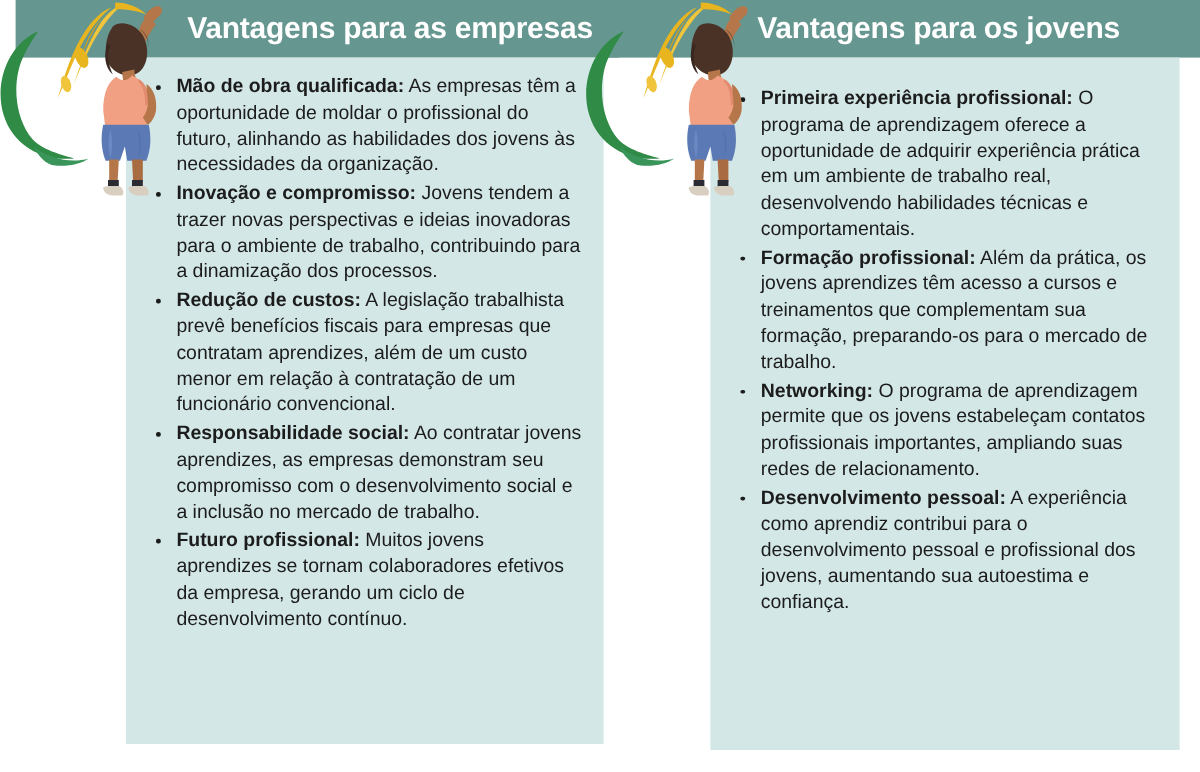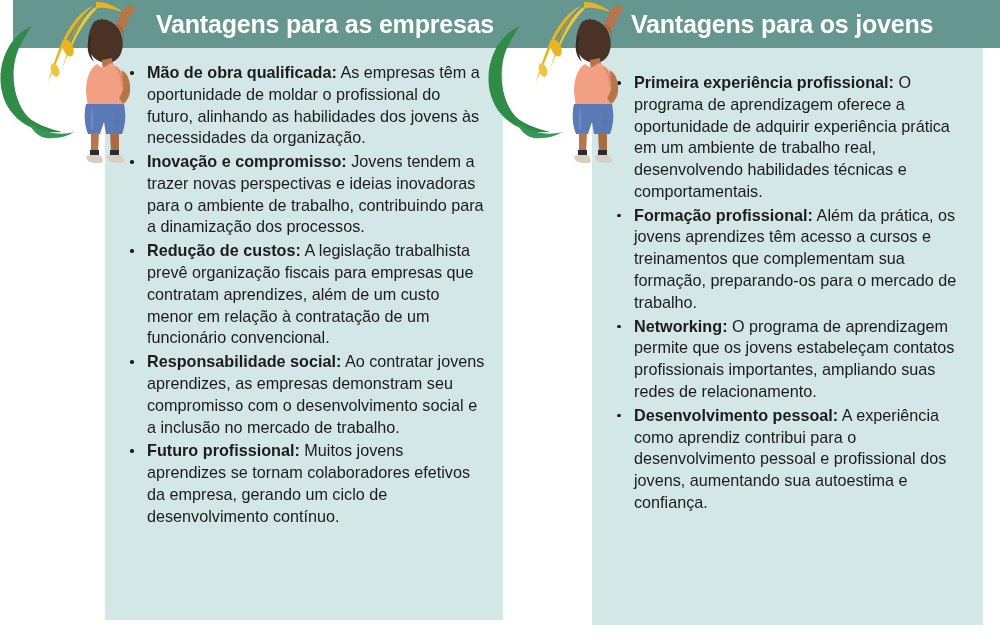--- a/index.html
+++ b/index.html
@@ -79,21 +79,21 @@
     <span class="hdr-title">Vantagens para as empresas</span>
   </div>
   <div class="hdr hdr-right">
     <span class="hdr-title">Vantagens para os jovens</span>
   </div>
 
   <div class="panel panel-left">
     <ul>
       <li><b>Mão de obra qualificada:</b><span> As empresas têm a oportunidade de moldar o profissional do futuro, alinhando as habilidades dos jovens às necessidades da organização.</span></li>
       <li><b>Inovação e compromisso:</b><span> Jovens tendem a trazer novas perspectivas e ideias inovadoras para o ambiente de trabalho, contribuindo para a dinamização dos processos.</span></li>
-      <li><b>Redução de custos:</b><span> A legislação trabalhista prevê organização fiscais para empresas que contratam aprendizes, além de um custo menor em relação à contratação de um funcionário convencional.</span></li>
+      <li><b>Redução de custos:</b><span> A legislação trabalhista prevê benefícios fiscais para empresas que contratam aprendizes, além de um custo menor em relação à contratação de um funcionário convencional.</span></li>
       <li><b>Responsabilidade social:</b><span> Ao contratar jovens aprendizes, as empresas demonstram seu compromisso com o desenvolvimento social e a inclusão no mercado de trabalho.</span></li>
       <li><b>Futuro profissional:</b><span> Muitos jovens aprendizes se tornam colaboradores efetivos da empresa, gerando um ciclo de desenvolvimento contínuo.</span></li>
     </ul>
   </div>
 
   <div class="panel panel-right">
     <ul>
       <li><b>Primeira experiência profissional:</b><span> O programa de aprendizagem oferece a oportunidade de adquirir experiência prática em um ambiente de trabalho real, desenvolvendo habilidades técnicas e comportamentais.</span></li>
       <li><b>Formação profissional:</b><span> Além da prática, os jovens aprendizes têm acesso a cursos e treinamentos que complementam sua formação, preparando-os para o mercado de trabalho.</span></li>
       <li><b>Networking:</b><span> O programa de aprendizagem permite que os jovens estabeleçam contatos profissionais importantes, ampliando suas redes de relacionamento.</span></li>

